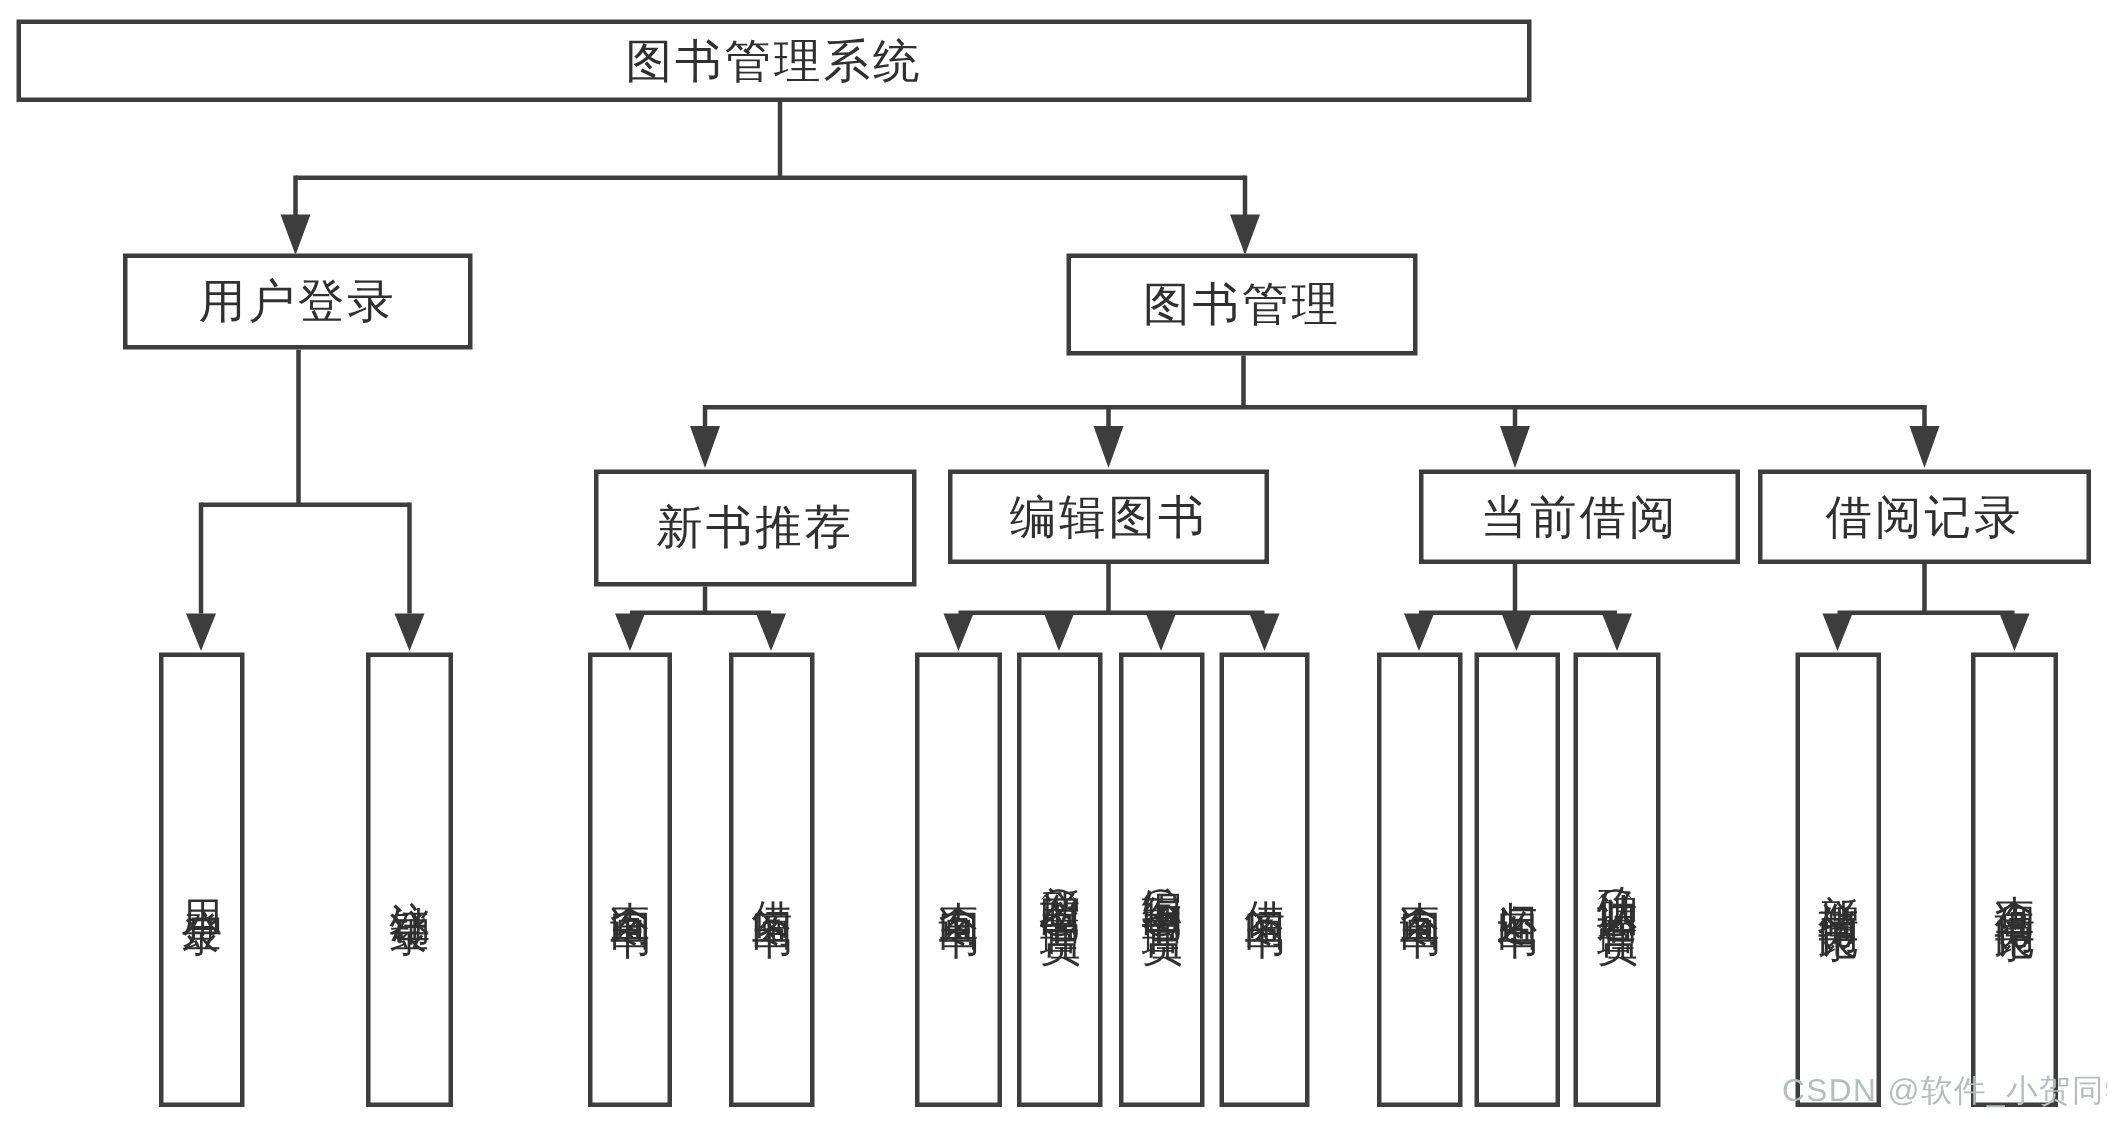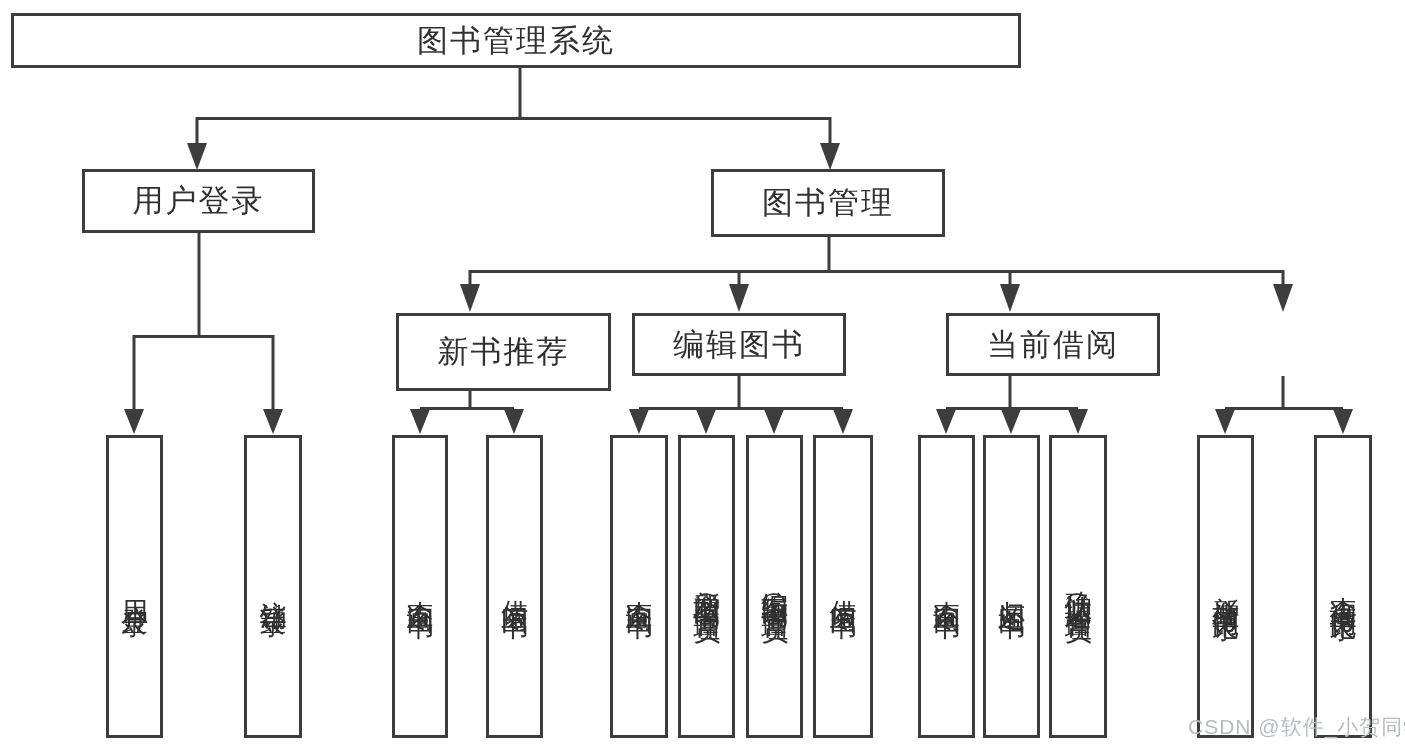--- a/index.html
+++ b/index.html
@@ -133,20 +133,23 @@
 
   <div class="box" style="left:356px; top:313px; width:215px; height:78px;margin-left:40px;">
     <span class="hlabel">新书推荐</span>
   </div>
   <div class="box" style="left:632px; top:313px; width:214px; height:63px;">
     <span class="hlabel">编辑图书</span>
   </div>
   <div class="box" style="left:946px; top:313px; width:214px; height:63px;">
     <span class="hlabel">当前借阅</span>
   </div>
+  <div class="box" style="left:1172px; top:313px; width:222px; height:63px;">
+    <span class="hlabel">借阅记录</span>
+  </div>
 
   <div class="box leaf" style="left:106px; width:57px;">
     <span class="vtext">用户登录</span>
   </div>
   <div class="box leaf" style="left:244px; width:58px;">
     <span class="vtext">注销登录</span>
   </div>
 
   <div class="box leaf" style="left:392px; width:56px;">
     <span class="vtext">查询图书</span>

